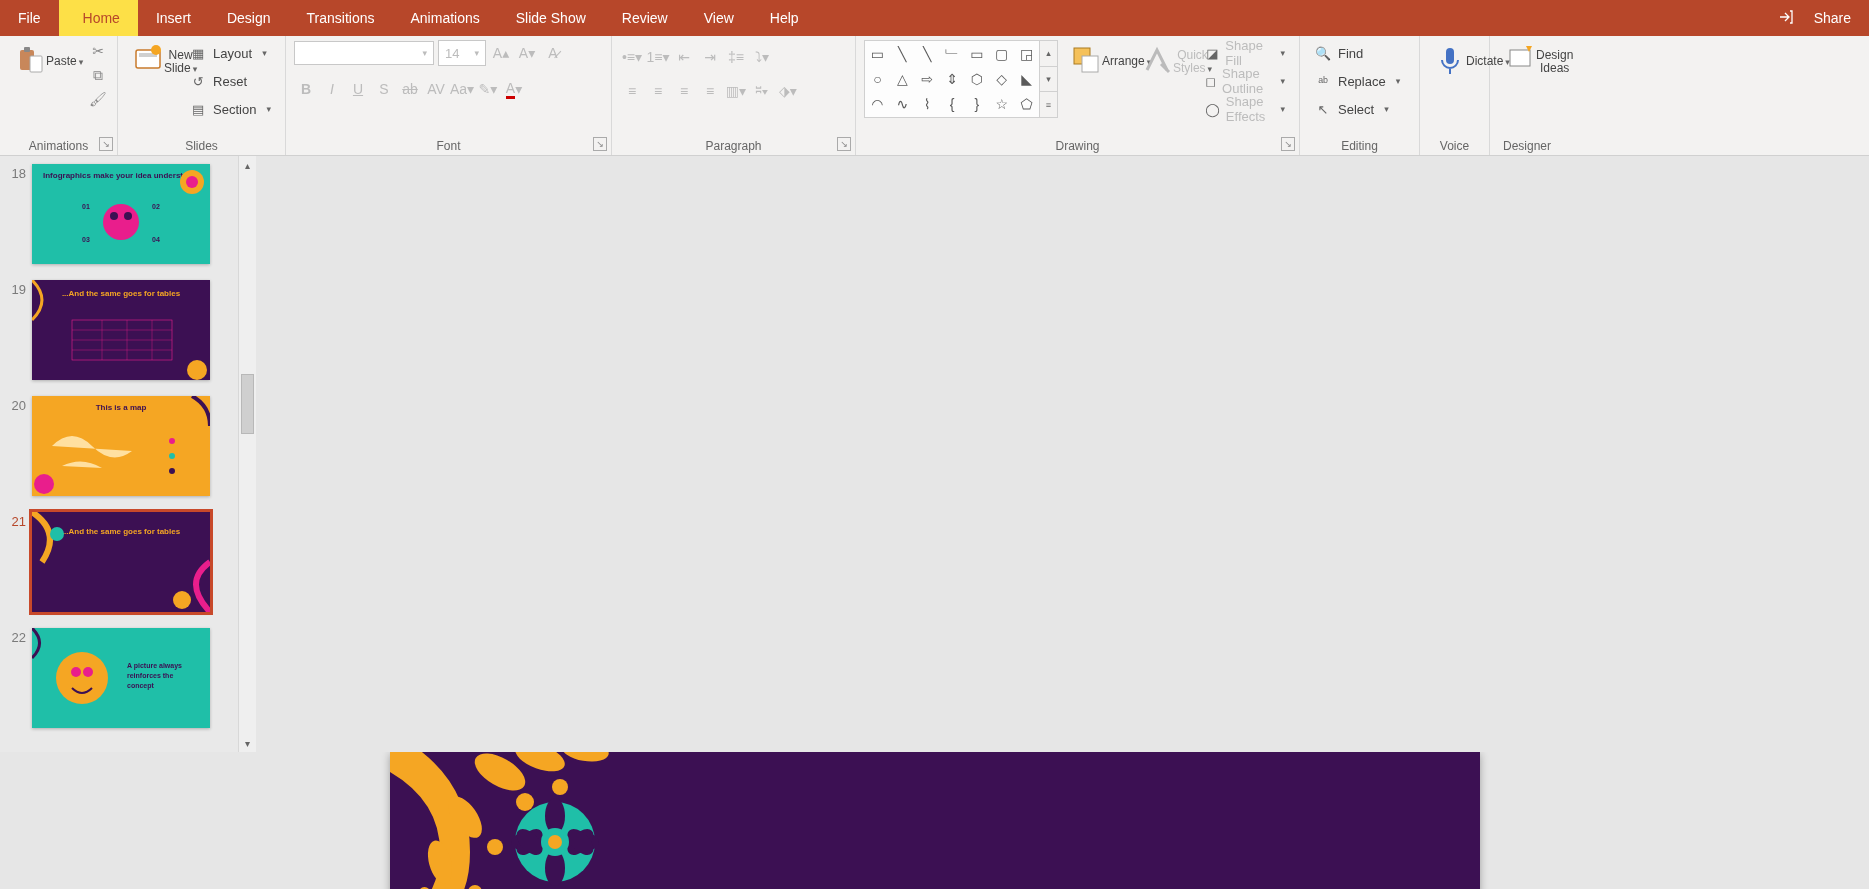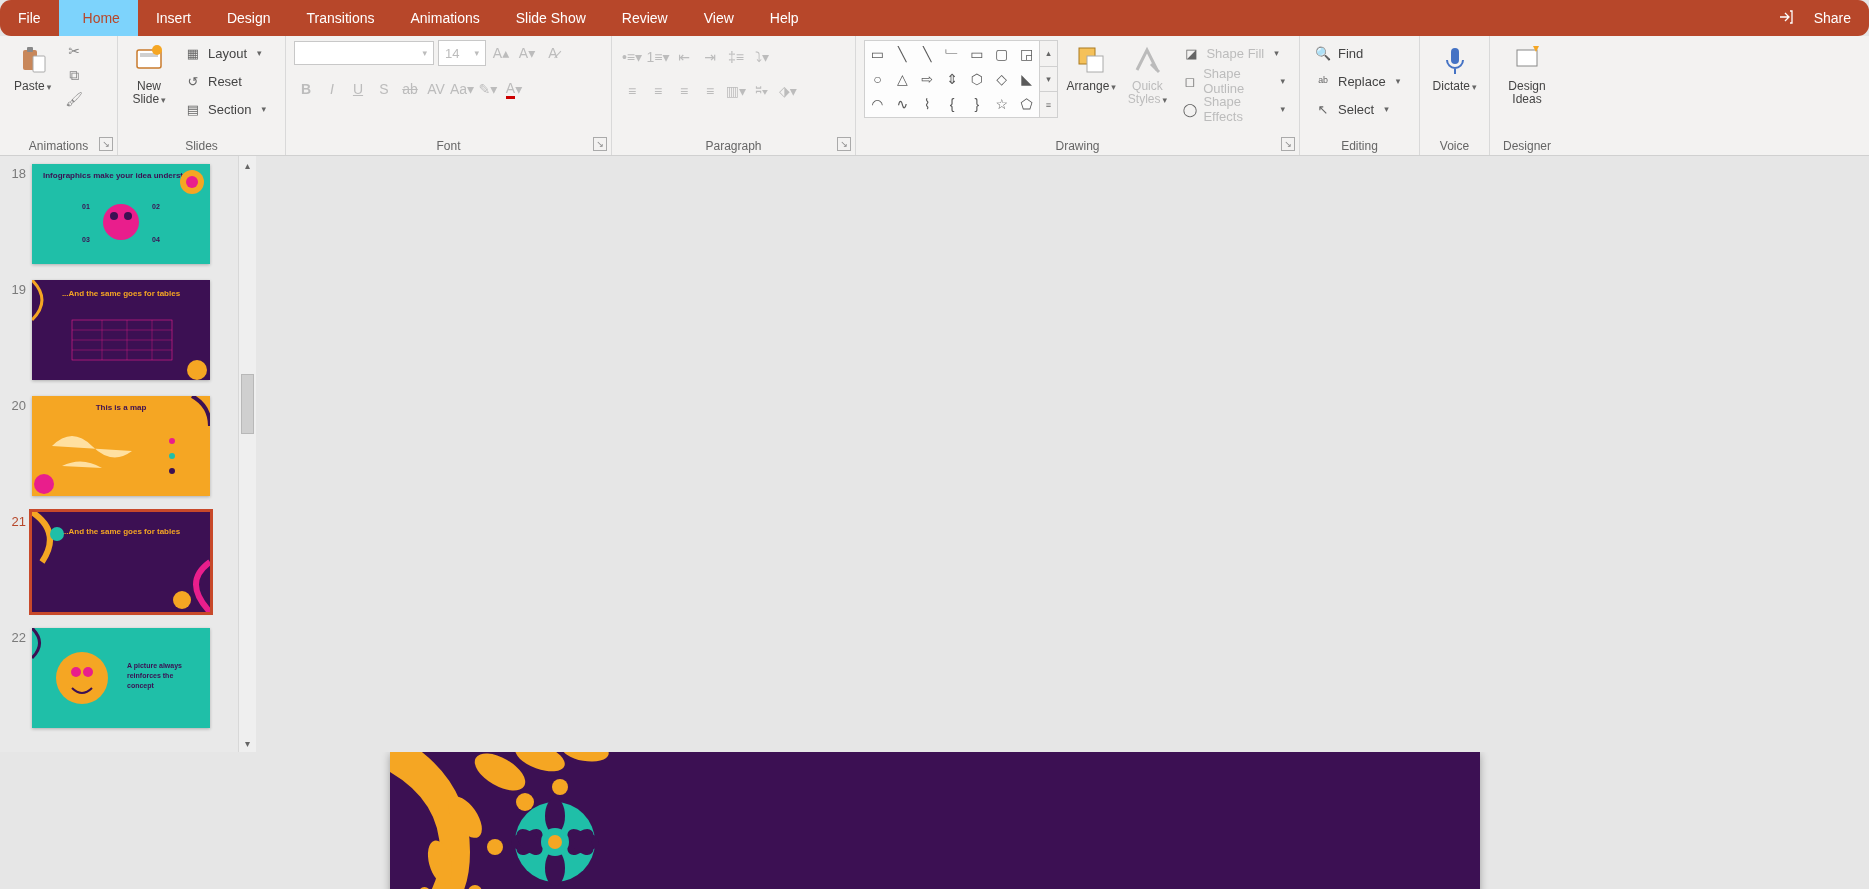--- a/index.html
+++ b/index.html
@@ -1,32 +1,32 @@
 <!DOCTYPE html>
 <html><head>
 <meta charset="utf-8">
 <style>
 * { margin: 0; padding: 0; box-sizing: border-box; font-family: "Segoe UI", Arial, sans-serif; }
 body { background: #e6e6e6; width: 1869px; height: 889px; overflow: hidden; user-select: none; }
 
 
-.titlebar { height: 36px; background: #b7472a; display: flex; align-items: stretch; color: #fff; font-size: 14px; border-radius: 11px; }
+.titlebar { height: 36px; background: #b7472a; display: flex; align-items: stretch; color: #fff; font-size: 14px; }
 .tab { padding: 0 18px; display: flex; align-items: center; cursor: pointer; }
-.tab.active { background: #7dd3fc; color: #b7472a; padding-left: 24px; }
+.tab.active { background: #fde047; color: #b7472a; padding-left: 24px; }
 .titlebar-spacer { flex: 1; }
 .share { display: flex; align-items: center; gap: 20px; padding: 0 18px; cursor: pointer; }
 
 
 .ribbon { height: 120px; background: #f3f2f1; border-bottom: 1px solid #d0d0d0; display: flex; }
 .group { border-right: 1px solid #d9d9d9; padding: 4px 8px 2px 8px; display: flex; flex-direction: column; justify-content: space-between; position: relative; }
 .group-body { display: flex; align-items: flex-start; gap: 6px; flex: 1; }
 .group-label { text-align: center; font-size: 12px; color: #666; padding: 2px 0 0 0; }
 .dlg-launcher { position: absolute; right: 4px; bottom: 4px; width: 14px; height: 14px; border: 1px solid #aaa; font-size: 9px; line-height: 12px; text-align: center; color: #888; cursor: pointer; }
 
-.vbtn { display: flex; flex-direction: column; align-items: center; justify-content: flex-start; padding: 4px 6px; cursor: pointer; min-width: 46px; }
+.vbtn { display: flex; flex-direction: row; align-items: center; justify-content: flex-start; padding: 4px 6px; cursor: pointer; min-width: 46px; }
 .vbtn .icon-lg { width: 32px; height: 32px; margin-bottom: 4px; }
 .vbtn .lbl { font-size: 12px; color: #444; text-align: center; line-height: 1.1; }
 .vbtn .caret::after { content: "▾"; font-size: 9px; color: #666; margin-left: 2px; }
 
 .stack { display: flex; flex-direction: column; gap: 2px; }
 .hbtn { display: flex; align-items: center; gap: 6px; padding: 2px 6px; cursor: pointer; font-size: 13px; color: #444; height: 26px; }
 .hbtn .glyph { width: 18px; display: inline-flex; justify-content: center; color: #666; }
 .hbtn.caret::after { content: "▾"; font-size: 9px; color: #666; margin-left: 4px; }
 
 .icon-sm { width: 22px; height: 22px; display: inline-flex; align-items: center; justify-content: center; color: #888; font-size: 14px; cursor: pointer; }

